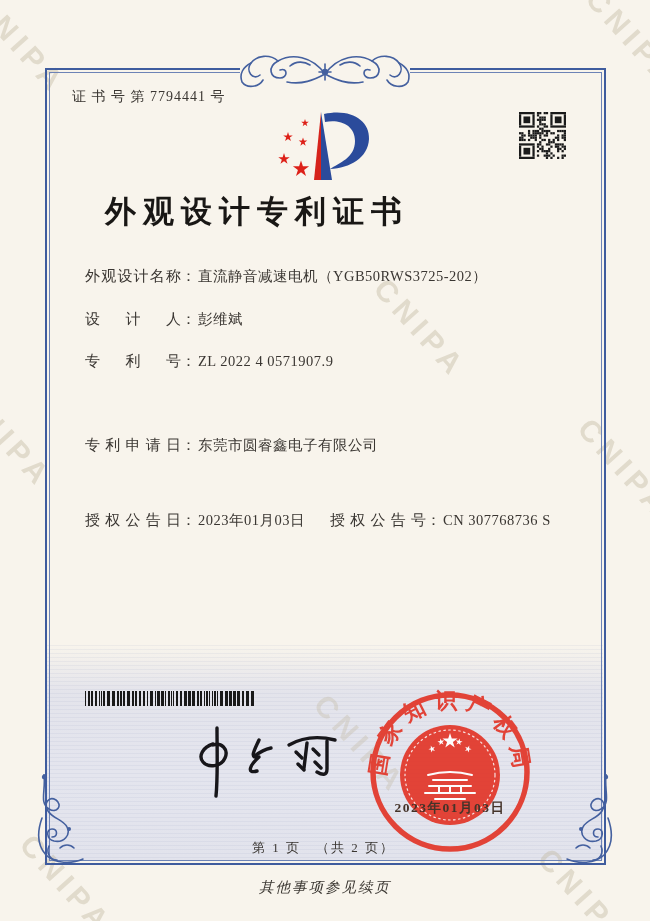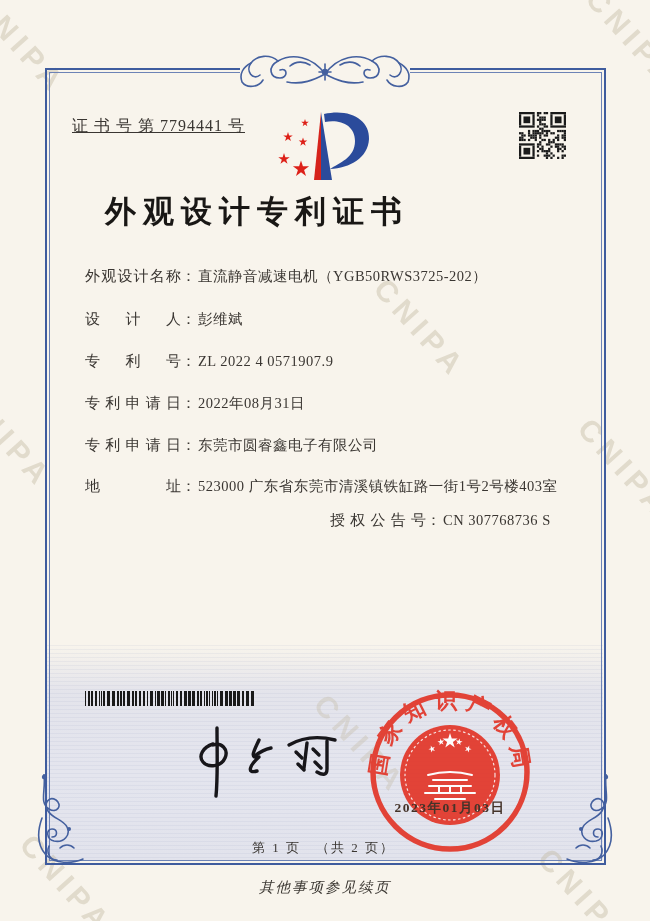--- a/index.html
+++ b/index.html
@@ -20,21 +20,21 @@
 
   
   .frame-outer{position:absolute;left:45px;top:68px;width:557px;height:793px;border:2px solid #3f5c9e;}
   .frame-inner{position:absolute;left:2px;top:2px;right:2px;bottom:2px;border:1.5px solid #6d83b6;}
 
   .ornament-top{position:absolute;left:230px;top:44px;width:190px;height:48px;}
   .corner{position:absolute;width:62px;height:92px;}
   .corner.left{left:36px;top:774px;}
   .corner.right{left:552px;top:774px;transform:scaleX(-1);}
 
-  .cert-no{position:absolute;left:72px;top:116px;font-size:16px;color:#3a3632;letter-spacing:1px;text-decoration:underline;}
+  .cert-no{position:absolute;left:72px;top:88px;font-size:14px;color:#3a3632;letter-spacing:1px;}
 
   .logo{position:absolute;left:272px;top:108px;width:102px;height:78px;}
   .qr{position:absolute;left:519px;top:112px;width:47px;height:47px;}
 
   .title{position:absolute;left:0;top:191px;width:514px;text-align:center;
     font-size:31px;font-weight:bold;color:#191715;letter-spacing:7px;}
 
   .frow{position:absolute;left:85px;white-space:nowrap;font-size:15px;color:#3a3632;}
   .flabel{display:inline-block;width:96px;text-align:justify;text-align-last:justify;vertical-align:bottom;}
   .fcolon{display:inline-block;margin-right:2px;}
@@ -284,30 +284,27 @@
 
   <div class="frow" style="top:267px">
     <span class="flabel">外观设计名称</span><span class="fcolon">：</span><span class="fvalue">直流静音减速电机（YGB50RWS3725-202）</span>
   </div>
   <div class="frow" style="top:310px">
     <span class="flabel">设计人</span><span class="fcolon">：</span><span class="fvalue">彭维斌</span>
   </div>
   <div class="frow" style="top:352px">
     <span class="flabel">专利号</span><span class="fcolon">：</span><span class="fvalue">ZL 2022 4 0571907.9</span>
   </div>
-  <div class="frow" style="top:394px">
-    <span class="flabel">专利申请日</span><span class="fcolon">：</span><span class="fvalue">2022年08月31日</span>
-  </div>
   <div class="frow" style="top:436px">
     <span class="flabel">专利申请日</span><span class="fcolon">：</span><span class="fvalue">东莞市圆睿鑫电子有限公司</span>
   </div>
-  <div class="frow" style="top:477px">
-    <span class="flabel">地址</span><span class="fcolon">：</span><span class="fvalue">523000 广东省东莞市清溪镇铁缸路一街1号2号楼403室</span>
-  </div>
   <div class="frow" style="top:511px">
+    <span>
+      <span class="flabel">授权公告日</span><span class="fcolon">：</span><span class="fvalue">2023年01月03日</span>
+    </span>
     <span class="grant2">
       <span class="flabel">授权公告号</span><span class="fcolon">：</span><span class="fvalue">CN 307768736 S</span>
     </span>
   </div>
 
 
   <div class="barcode">
       <div class="b" style="width: 1px; background: rgb(25, 25, 25); margin-right: 2px;"></div>
       <div class="b" style="width: 2px; background: rgb(25, 25, 25); margin-right: 1px;"></div>
       <div class="b" style="width: 2px; background: rgb(25, 25, 25); margin-right: 2px;"></div>

